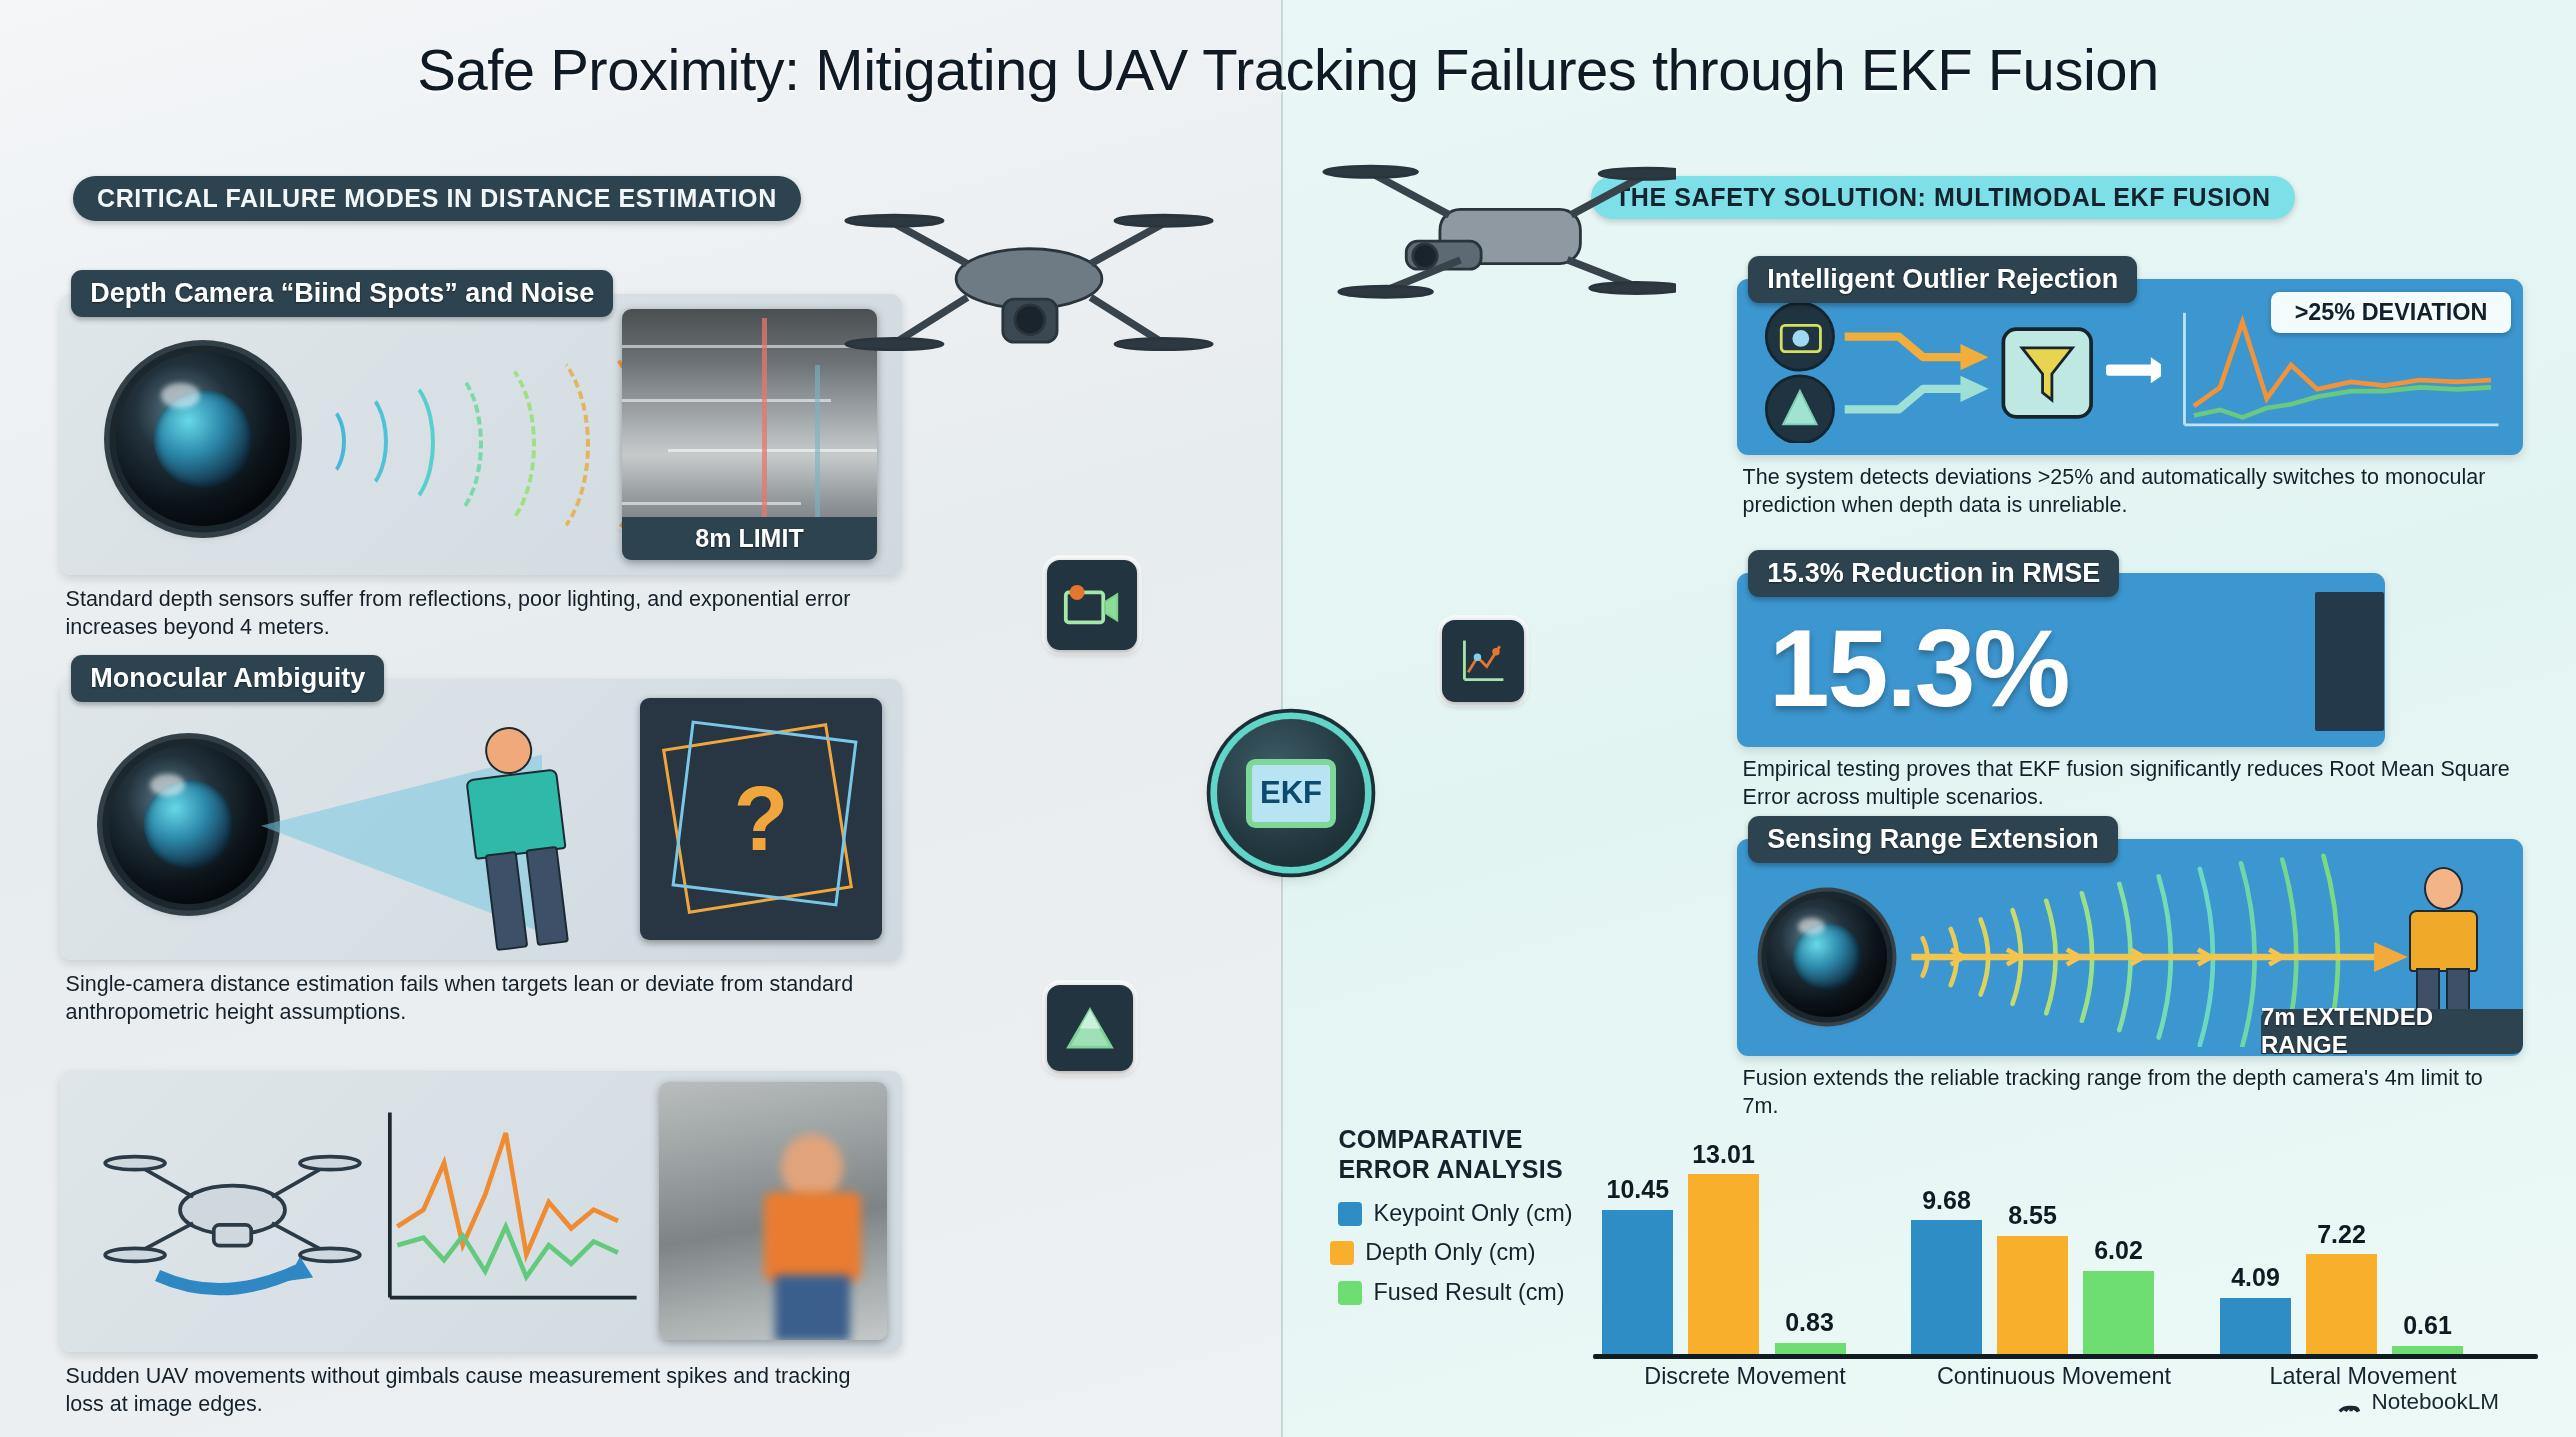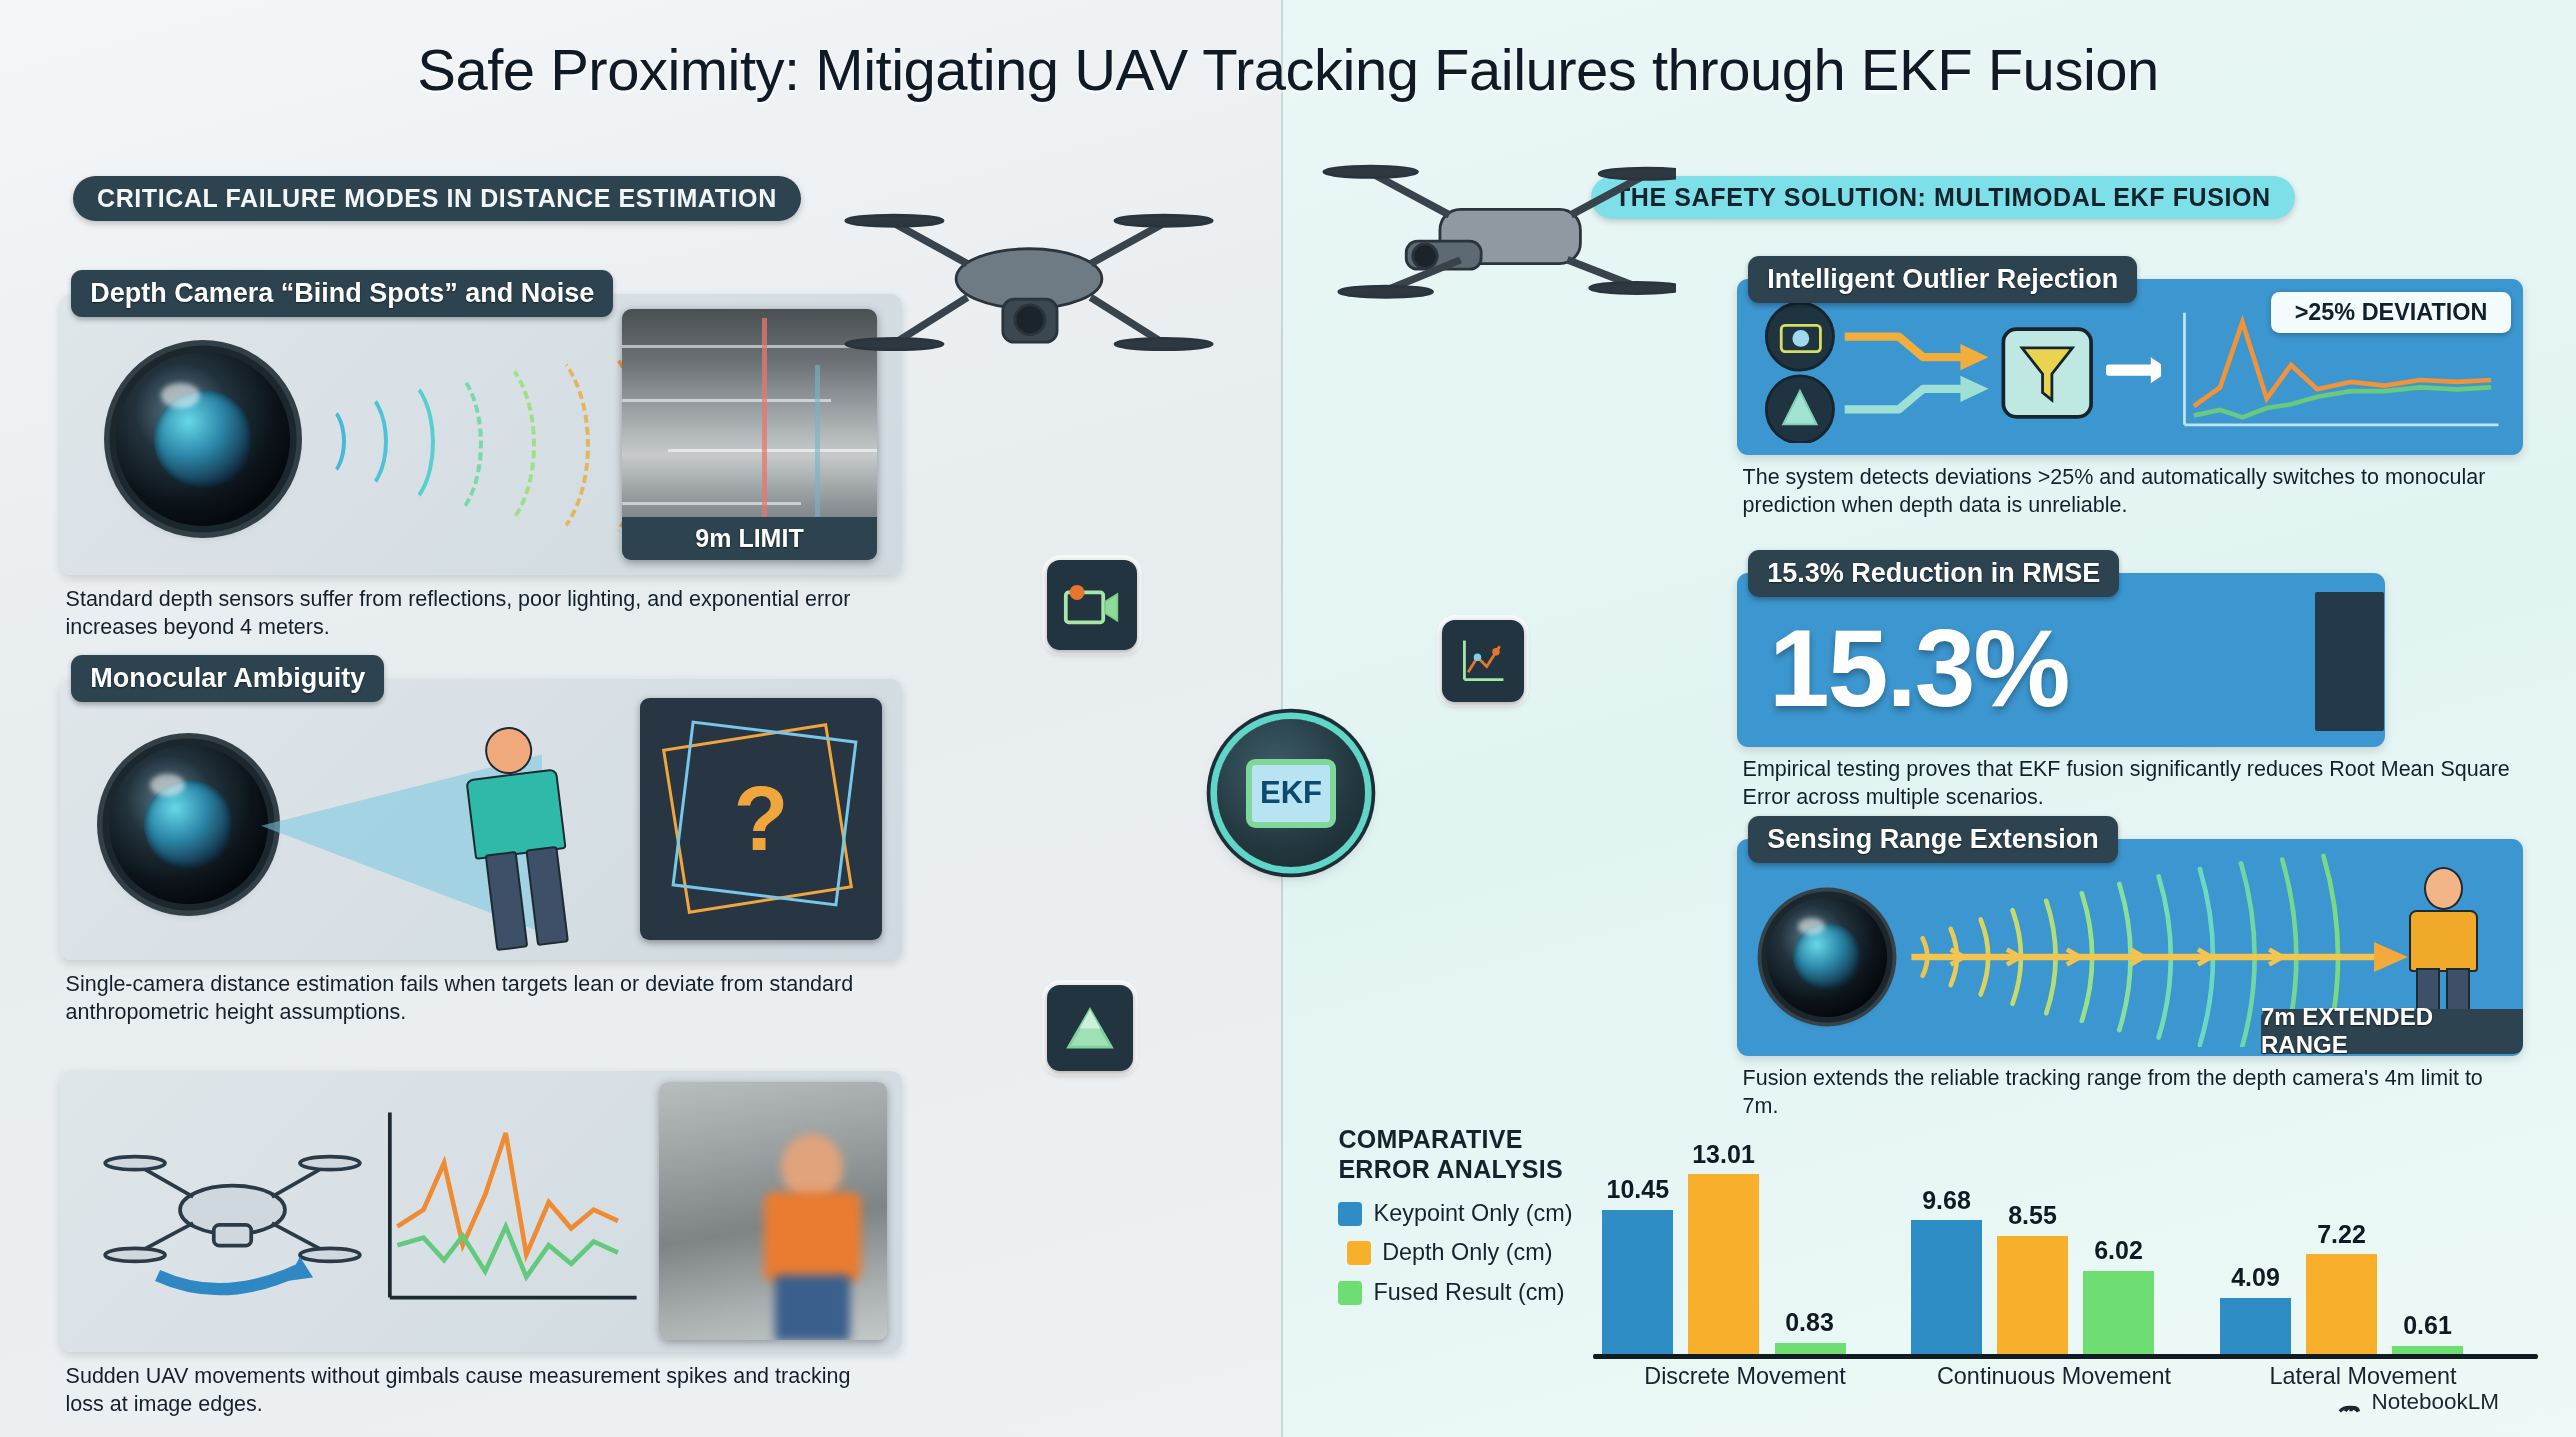--- a/index.html
+++ b/index.html
@@ -175,21 +175,21 @@
         <div class="arc" style="left:221px; top:0px;   width:129px; height:221px; color:#efa046; border-style:dashed;"></div>
       </div>
       <div class="glitch" style="left:562px; top:15px; width:255px; height:251px;">
         <div class="streak" style="left:0;  top:36px;  width:100%;"></div>
         <div class="streak" style="left:0;  top:90px;  width:82%;"></div>
         <div class="streak" style="left:18%;top:140px; width:82%;"></div>
         <div class="streak" style="left:0;  top:193px; width:70%;"></div>
         <div class="red" style="left:140px; top:9.4px; height:234px;"></div>
         <div class="red" style="left:193px; top:56px; height:178px; background:rgba(120,180,200,.6);"></div>
       </div>
-      <div class="tagpill" style="left:562px; top:223px; width:255px; height:43px; font-size:25px; border-radius:0 0 9.4px 9.4px;">9m LIMIT</div>
+      <div class="tagpill" style="left:562px; top:223px; width:255px; height:43px; font-size:25px; border-radius:0 0 9.4px 9.4px;">8m LIMIT</div>
     </div>
     <div class="card-head" style="left:11.2px;">Depth Camera “Biind Spots” and Noise</div>
     <div class="card-cap" style="top:316px; width:824px;">Standard depth sensors suffer from reflections, poor lighting, and exponential error increases beyond 4 meters.</div>
   </div>
 
   <div class="card" style="left:60px; top:655px; width:842px; height:337px;">
     <div class="card-body lbody" style="top:24px; width:842px; height:281px;">
       <div class="lens" style="left:49px; top:66px; width:159px; height:159px;"></div>
       <svg class="cone" style="left:201px; top:66px;" width="281" height="197" viewBox="0 0 300 210">
         <polygon points="0,86 300,10 300,200" fill="rgba(120,200,225,.55)"></polygon>
@@ -385,21 +385,21 @@
 
     <div class="chart-title" style="left:9.4px; top:11.2px; width:281px;">
       <span>COMPARATIVE</span><br>
       <span>ERROR ANALYSIS</span>
     </div>
 
     <div class="legend-row" style="left:9.4px; top:86px;">
       <span class="legend-sw" style="background:#2e8dc4;"></span>
       <span class="legend-tx">Keypoint Only (cm)</span>
     </div>
-    <div class="legend-row" style="left:18px; top:125px;">
+    <div class="legend-row" style="left:1px; top:125px;">
       <span class="legend-sw" style="background:#f8b02c;"></span>
       <span class="legend-tx">Depth Only (cm)</span>
     </div>
     <div class="legend-row" style="left:9.4px; top:165px;">
       <span class="legend-sw" style="background:#6ede72;"></span>
       <span class="legend-tx">Fused Result (cm)</span>
     </div>
 
     <div class="axis" style="left:264px; top:240px; width:945px;"></div>
 

